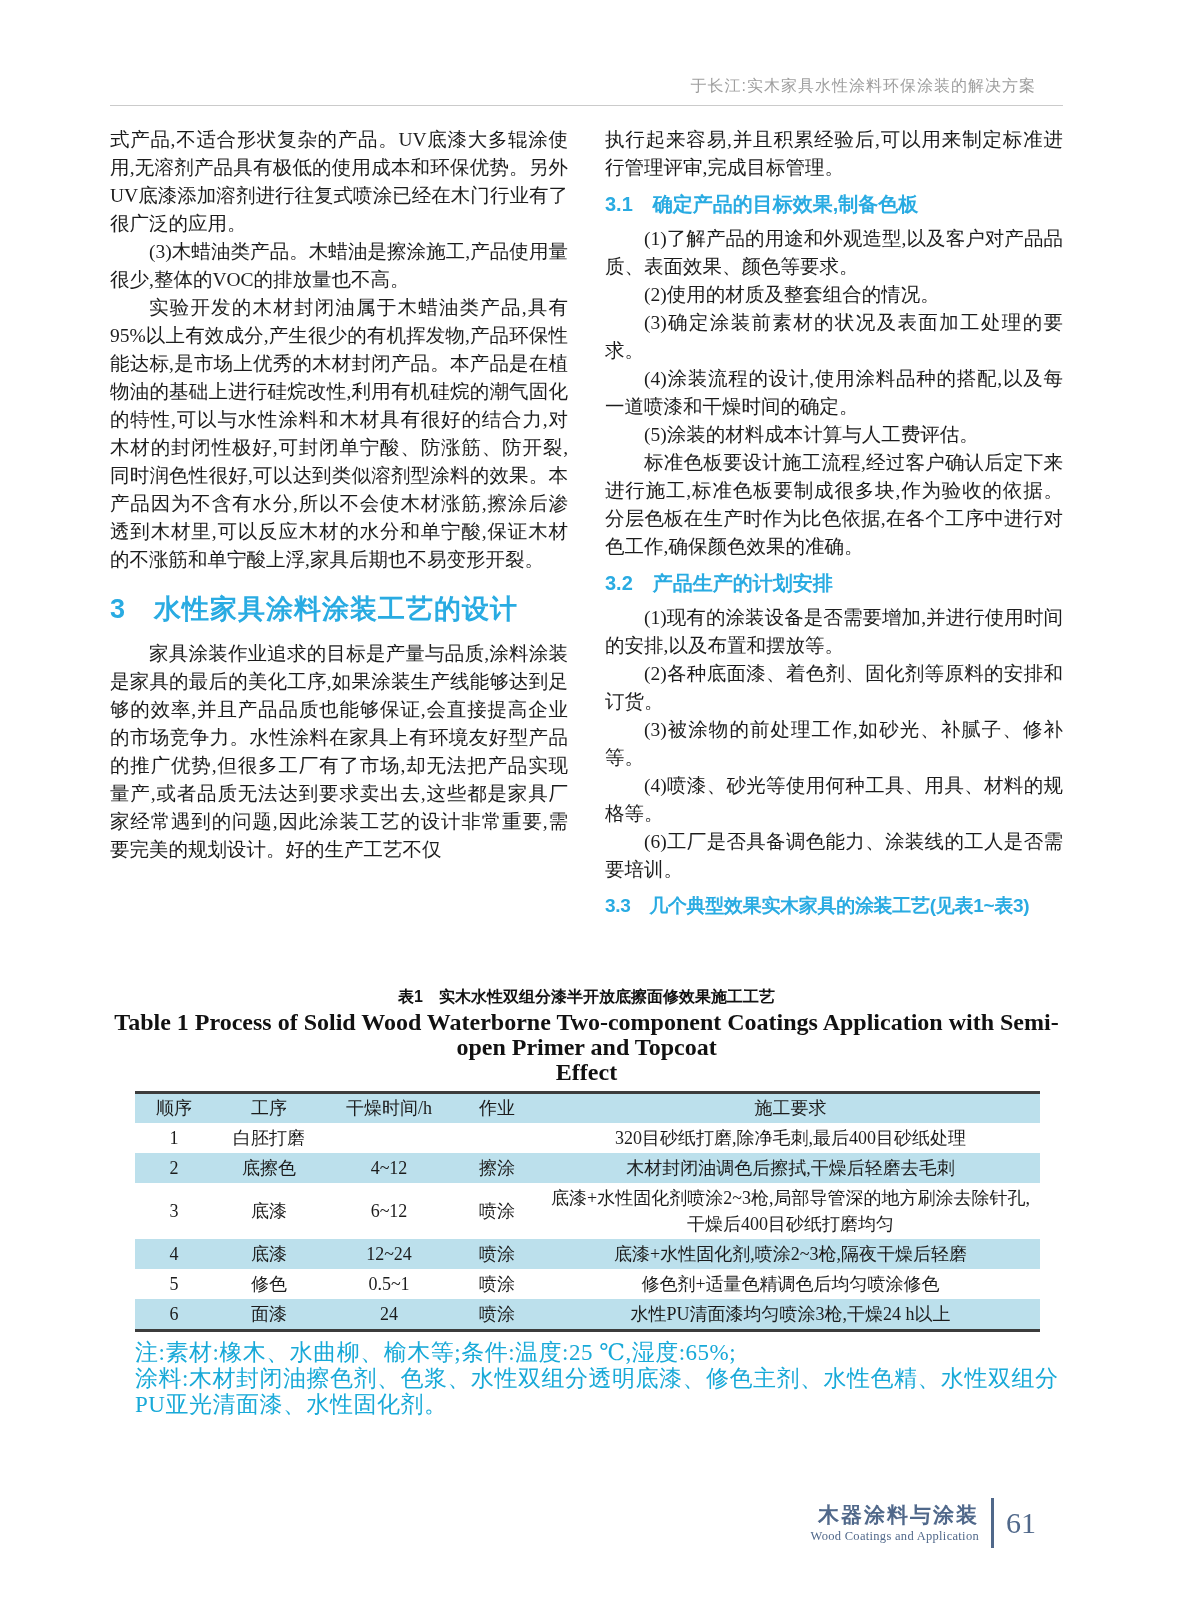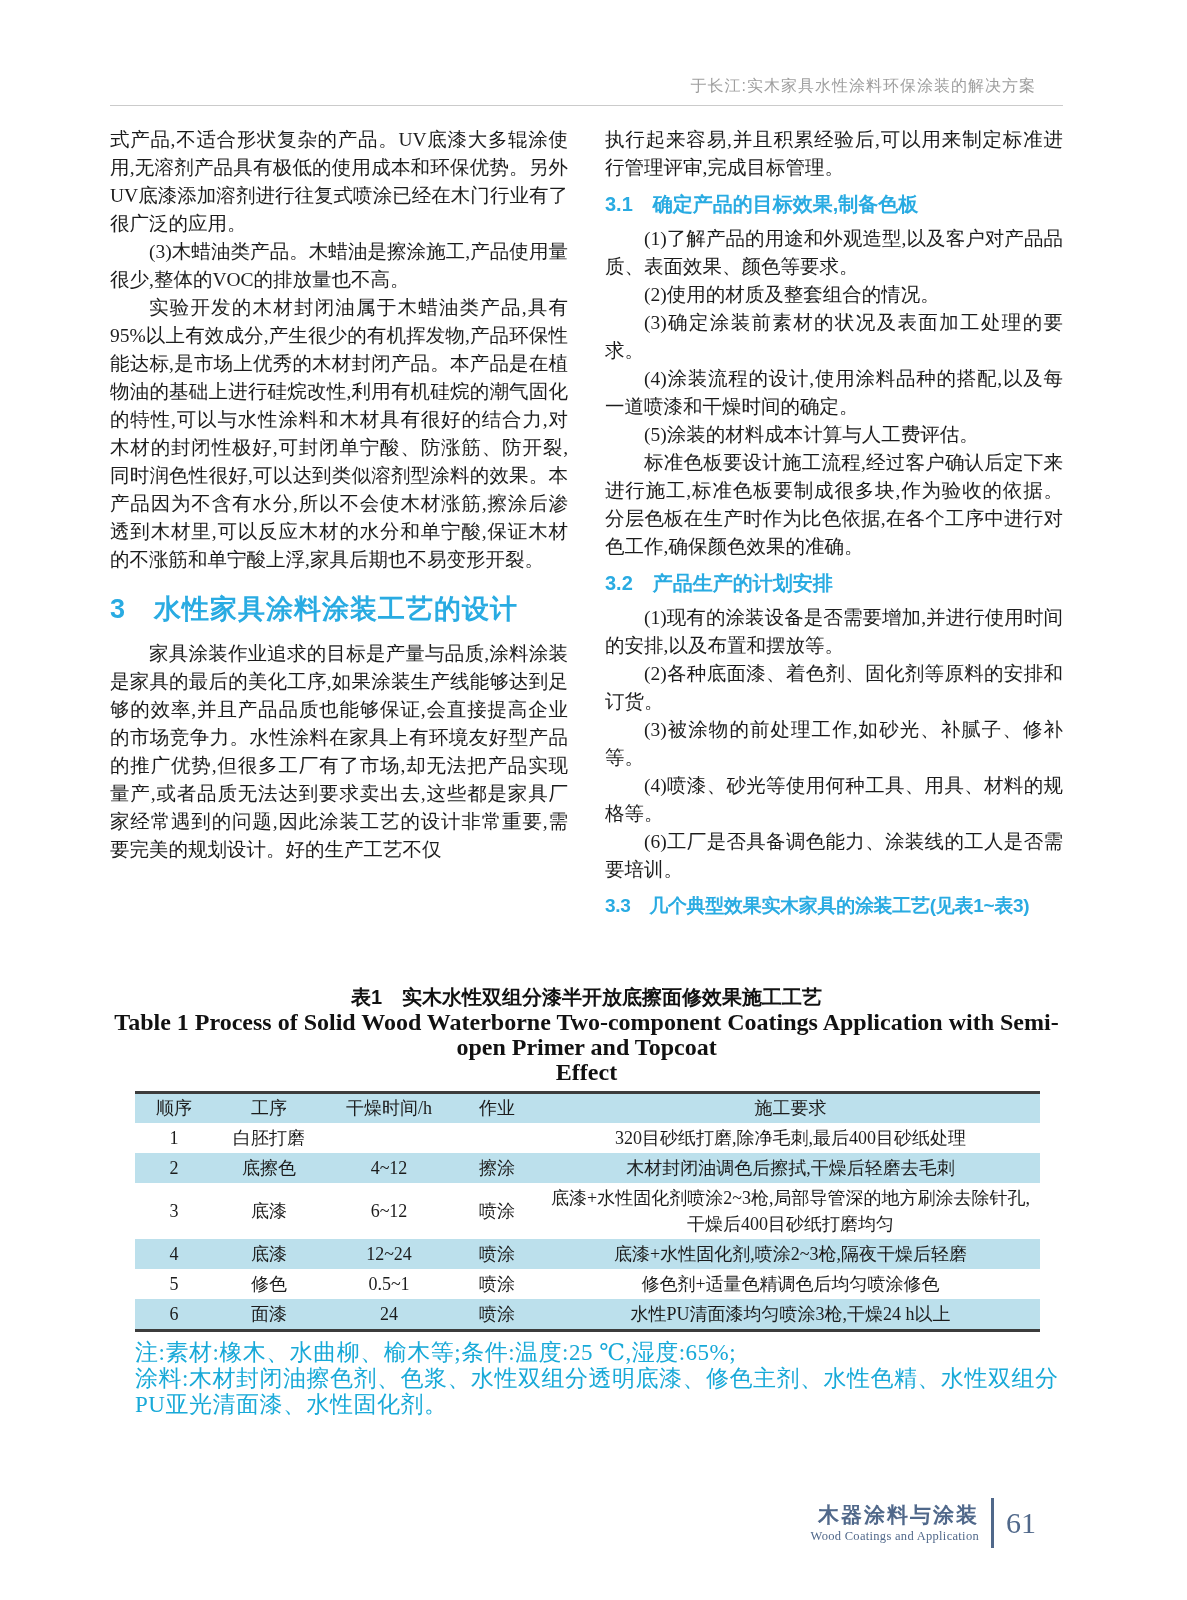--- a/index.html
+++ b/index.html
@@ -50,21 +50,21 @@
     font-size:20px;font-weight:bold;color:var(--accent);
     line-height:30px;margin:7px 0 6px 0;
   }
   .h-sub.tight{font-size:19px;white-space:nowrap;letter-spacing:-0.3px;margin-bottom:0;}
   .col.pad-top{padding-top:16px;}
 
   .table-block{position:absolute;top:984px;left:110px;width:953px;}
   .cap-zh{
     text-align:center;
     font-family:"Liberation Sans","DejaVu Sans",sans-serif;
-    font-weight:bold;font-size:20px;line-height:26px;color:#111;
+    font-weight:bold;font-size:16px;line-height:26px;color:#111;
   }
   .cap-en{
     text-align:center;font-weight:bold;font-size:24px;line-height:25px;color:#111;
     font-family:"Liberation Serif","DejaVu Serif",serif;
   }
   table.t1{
     width:905px;margin:6px 3px 0 25px;
     border-collapse:collapse;
     border-top:3px solid var(--rule);
     border-bottom:3px solid var(--rule);

